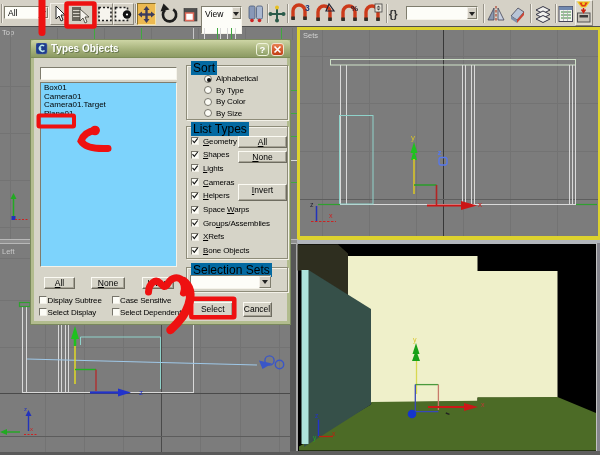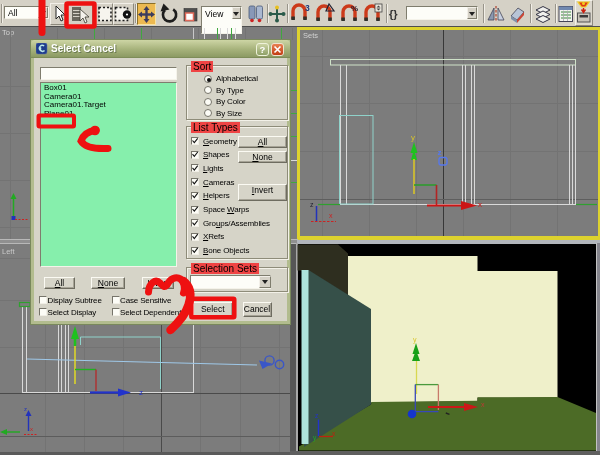--- a/index.html
+++ b/index.html
@@ -3,21 +3,21 @@
 *{margin:0;padding:0;box-sizing:border-box}
 html,body{width:600px;height:455px;overflow:hidden}
 body{font-family:"Liberation Sans",sans-serif;background:#7c7c7c;position:relative}
 .abs{position:absolute}
 #toolbar{position:absolute;left:0;top:0;width:600px;height:27px;background:#d5d1c6;border-bottom:1px solid #4e4e4e}
 .btn{position:absolute;background:#d5d1c6;border:1px solid;border-color:#f2efe8 #8d897d #8d897d #f2efe8}
 .tbsep{position:absolute;top:4px;height:19px;width:1px;background:#98948a;box-shadow:1px 0 0 #f2efe8}
 .fld{position:absolute;background:#fdfdf8;border:1px solid;border-color:#7f7d6e #f5f3ea #f5f3ea #7f7d6e}
 .dbtn{position:absolute;background:#d6d4c8;border:1px solid;border-color:#fbfaf3 #6e6c60 #6e6c60 #fbfaf3;box-shadow:inset -1px -1px 0 #a6a396;font-size:8.5px;text-align:center;color:#000}
 .grp{position:absolute;border:1px solid #8e8c79;box-shadow:inset 1px 1px 0 #f3f1e8,1px 1px 0 #f3f1e8}
-.glbl{position:absolute;background:#ef4444;font-size:10px;padding:0 2px;color:#000}
+.glbl{position:absolute;background:#0369a1;font-size:12px;padding:0 2px;color:#000}
 .lbl{position:absolute;font-size:8px;letter-spacing:-0.15px;color:#000;white-space:nowrap}
 .cb{position:absolute;width:8px;height:8px;background:#fcfcf6;border:1px solid;border-color:#76746a #f1efe6 #f1efe6 #76746a}
 .rd{position:absolute;width:8px;height:8px;border-radius:50%;background:#fcfcf6;border:1px solid #76746a}
 .rdot{position:absolute;left:2px;top:2px;width:4px;height:4px;border-radius:50%;background:#111}
 .darr{position:absolute;width:0;height:0;border-left:3px solid transparent;border-right:3px solid transparent;border-top:4px solid #222}
 .abtn{position:absolute;background:#d5d1c6;border:1px solid;border-color:#f2efe8 #7f7d6e #7f7d6e #f2efe8}
 u{text-decoration:underline}
 </style></head>
 <body>
 
@@ -354,32 +354,32 @@
 <rect x="579.5" y="15" width="8.5" height="2.5" fill="#3a3a3a"></rect>
 <path d="M583.5,8 v4 m-2,-2.5 l2,3 l2,-3" stroke="#cc2010" stroke-width="1.4" fill="none"></path>
 </svg>
 
 <div class="abs" style="left:31px;top:40px;width:259px;height:284px;background:#d6d4c8;border:3px solid #b2bc8e;border-top:0;box-shadow:0 0 0 1px #79885c">
  <div class="abs" style="left:-3px;top:0;width:259px;height:18px;background:linear-gradient(#cdd5a5,#a6b27b 55%,#8c9a63);border-radius:4px 4px 0 0;border-bottom:1px solid #7d8c58">
   <svg class="abs" style="left:5px;top:3px" width="12" height="12">
         <rect width="11" height="11" rx="2" fill="#1e3c8c" stroke="#5a6aa8" stroke-width="0.5"></rect>
         <path d="M8.2,3 A3,3 0 1 0 8.5,7.5 A2,2 0 1 1 5,4.5" fill="none" stroke="#bce8e8" stroke-width="1.3"></path>
       </svg>
-  <span style="position:absolute;left:20px;top:3px;font-size:10px;font-weight:bold;color:#fff;text-shadow:1px 1px 0 #6a7a50">Select Cancel</span>
+  <span style="position:absolute;left:20px;top:3px;font-size:10px;font-weight:bold;color:#fff;text-shadow:1px 1px 0 #6a7a50">Types Objects</span>
   <div class="abs" style="left:225px;top:3px;width:13px;height:13px;border-radius:3px;background:linear-gradient(#ccd4a4,#8fa068);border:1px solid #eef2da">
         <span style="position:absolute;left:0;top:0;width:11px;height:11px;color:#fff;font-size:9.5px;font-weight:bold;text-align:center;line-height:11px">?</span>
       </div>
   <div class="abs" style="left:240px;top:3px;width:13px;height:13px;border-radius:3px;background:linear-gradient(#e88050,#c23c14);border:1px solid #f0e0d0">
    <svg width="11" height="11" style="position:absolute;left:0px;top:0px">
           <path d="M2.5,2.5 L8.5,8.5 M8.5,2.5 L2.5,8.5" stroke="#fff" stroke-width="1.6"></path>
         </svg>
   </div>
  </div>
  <div class="fld" style="left:6px;top:27px;width:137px;height:13px"></div>
- <div class="abs" style="left:6px;top:42px;width:137px;height:185px;background:#86efac;border:1px solid;border-color:#7f7d6e #f5f3ea #f5f3ea #7f7d6e;font-size:8px;line-height:8.5px;padding:1px 0 0 3px;color:#000">
+ <div class="abs" style="left:6px;top:42px;width:137px;height:185px;background:#7dd3fc;border:1px solid;border-color:#7f7d6e #f5f3ea #f5f3ea #7f7d6e;font-size:8px;line-height:8.5px;padding:1px 0 0 3px;color:#000">
   <div>Box01</div>
       <div>Camera01</div>
       <div>Camera01.Target</div>
   <div>Plane01</div>
  </div>
  <div class="grp" style="left:152px;top:25px;width:102px;height:55px"></div>
  <div class="glbl" style="left:157px;top:20.5px">Sort</div>
  <div class="rd" style="left:170px;top:34.5px">
       <div class="rdot"></div>
     </div>

